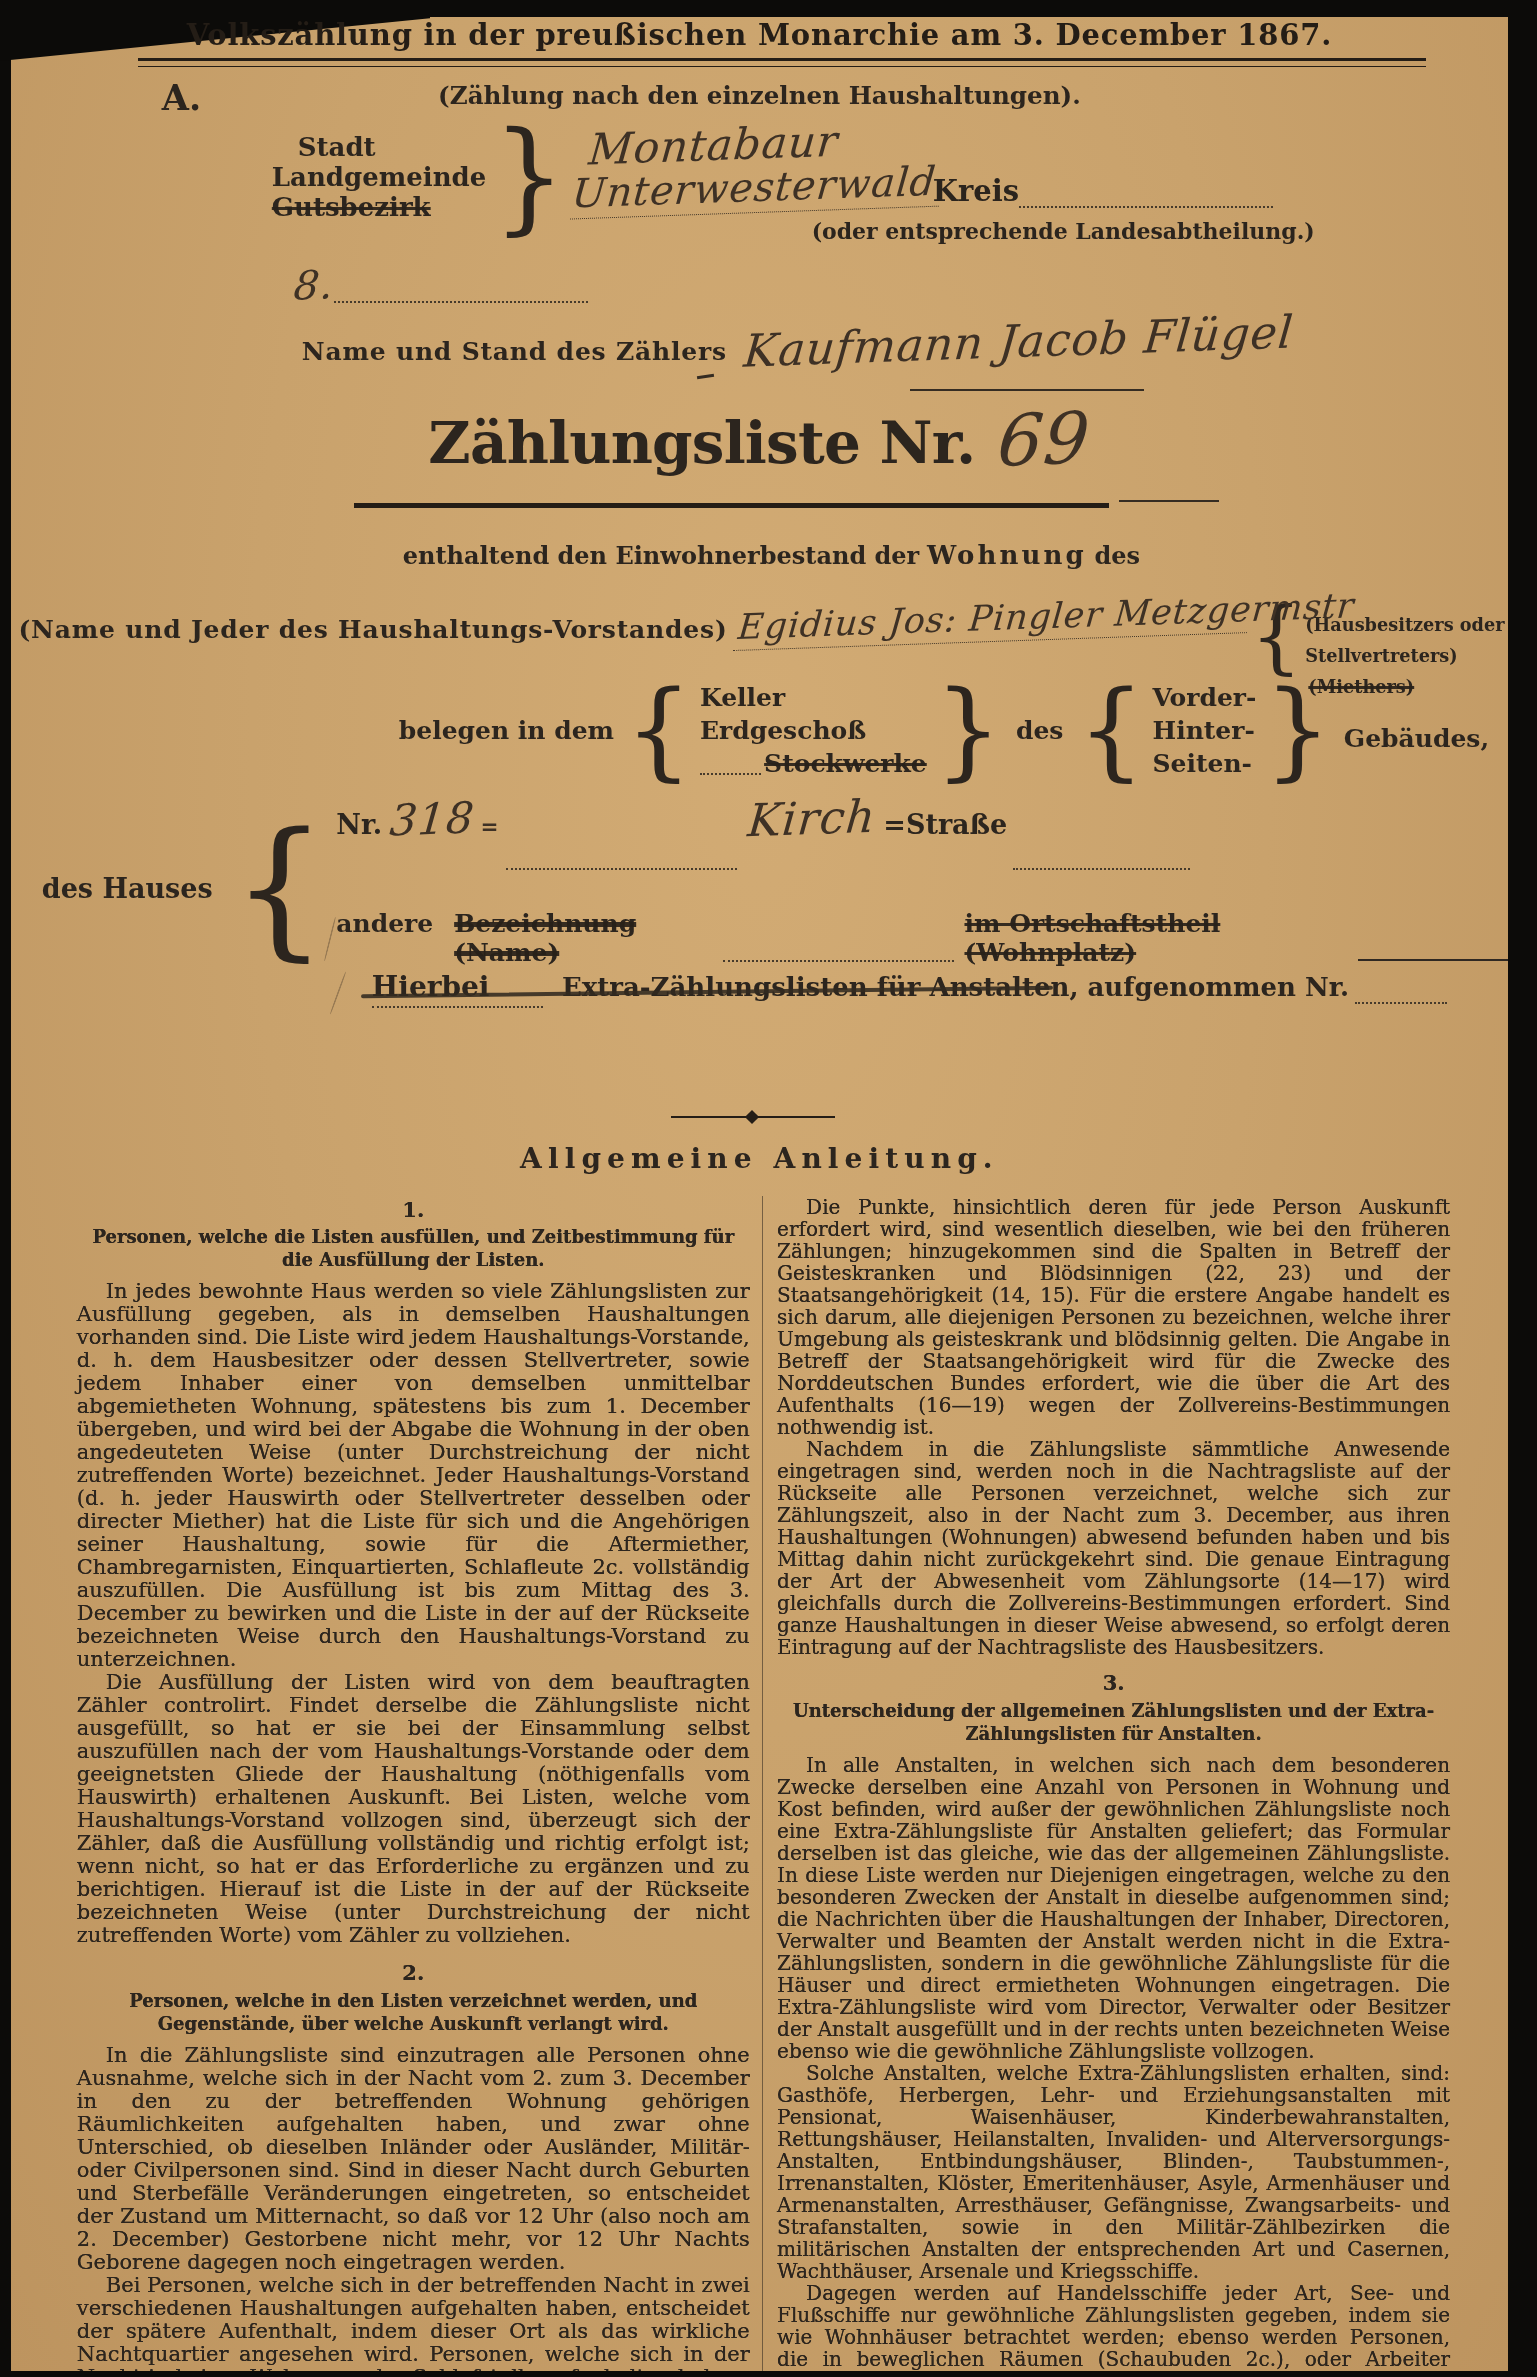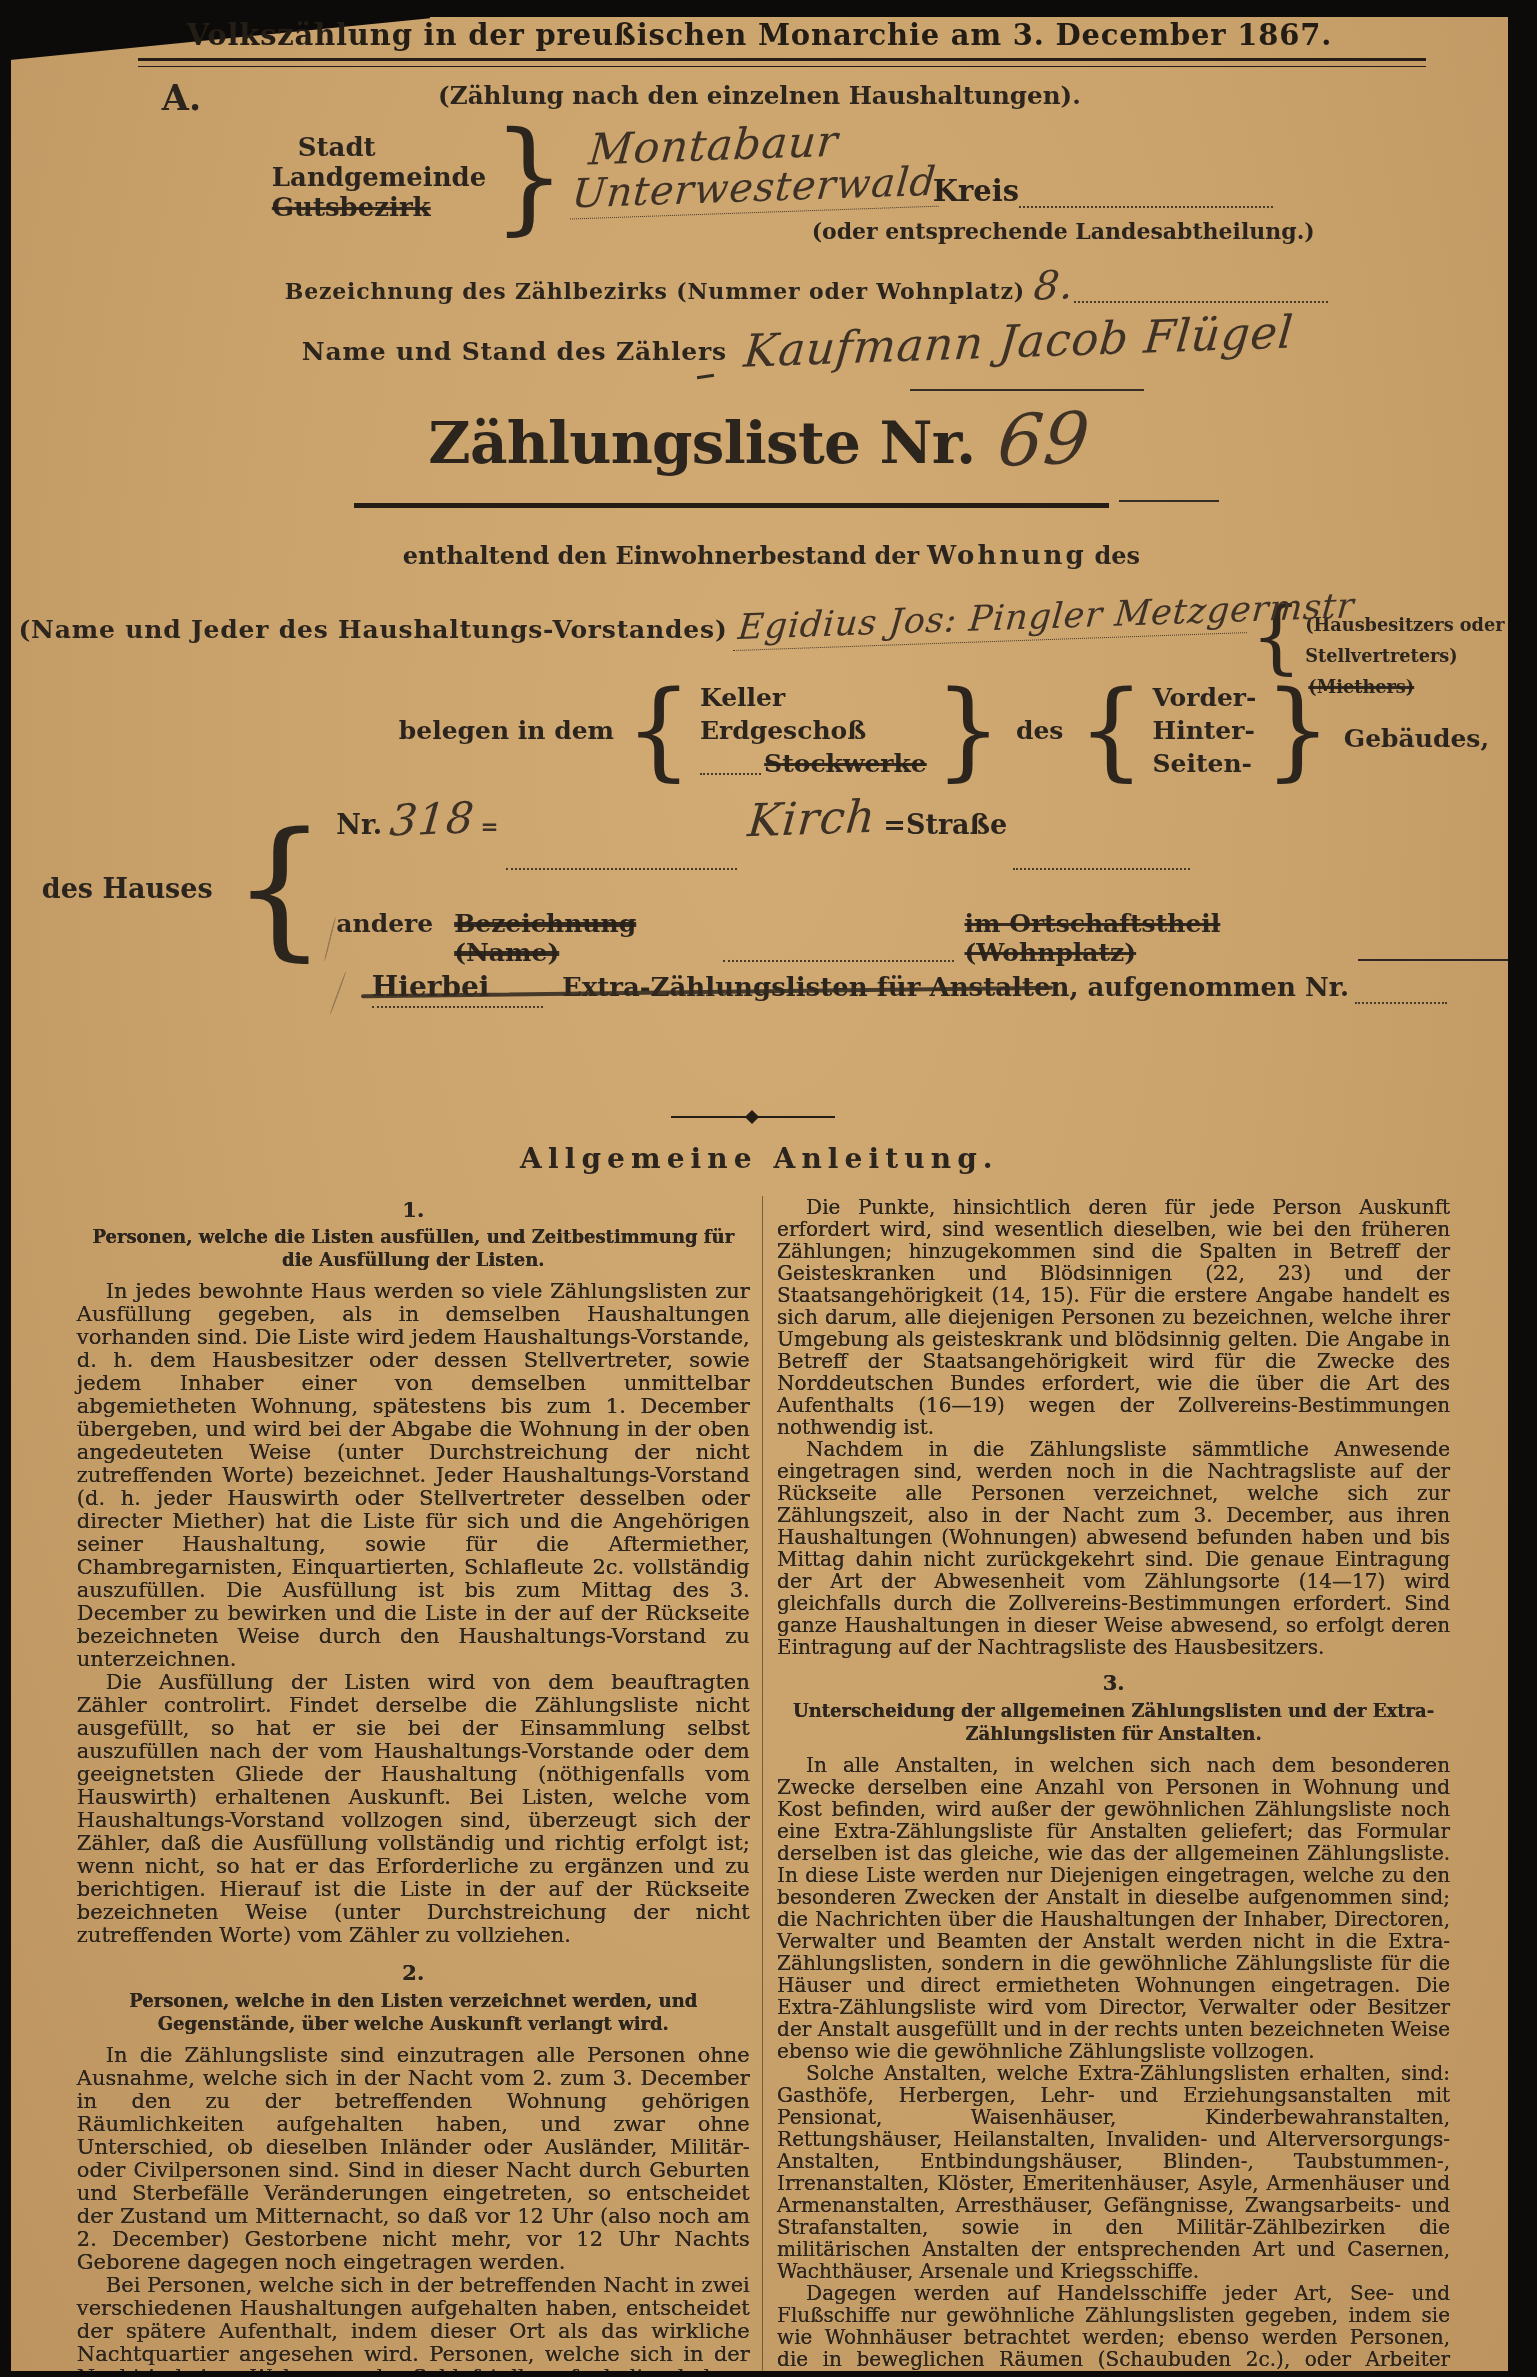--- a/index.html
+++ b/index.html
@@ -148,21 +148,20 @@
       <div class="loc-line2">
         <span class="hw loc-hw2">Unterwesterwald</span>
         <span class="loc-kreis pr">Kreis</span>
         <span class="dotline loc-dot"></span>
       </div>
       <div class="loc-note pr">(oder entsprechende Landesabtheilung.)</div>
     </div>
   </div>
 
   <div class="district">
-    <span class="district-label">Bezeichnung des Zählbezirks (Nummer oder Wohnplatz)</span>
     <span class="hw district-hw">8.</span>
     <span class="dotline district-dot"></span>
   </div>
 
   <div class="counter">
     <span class="counter-label">Name und Stand des Zählers</span>
     <span class="hw counter-hw">Kaufmann Jacob Flügel</span>
   </div>
   <div class="counter-dash"></div>
   <div class="counter-uline"></div>

